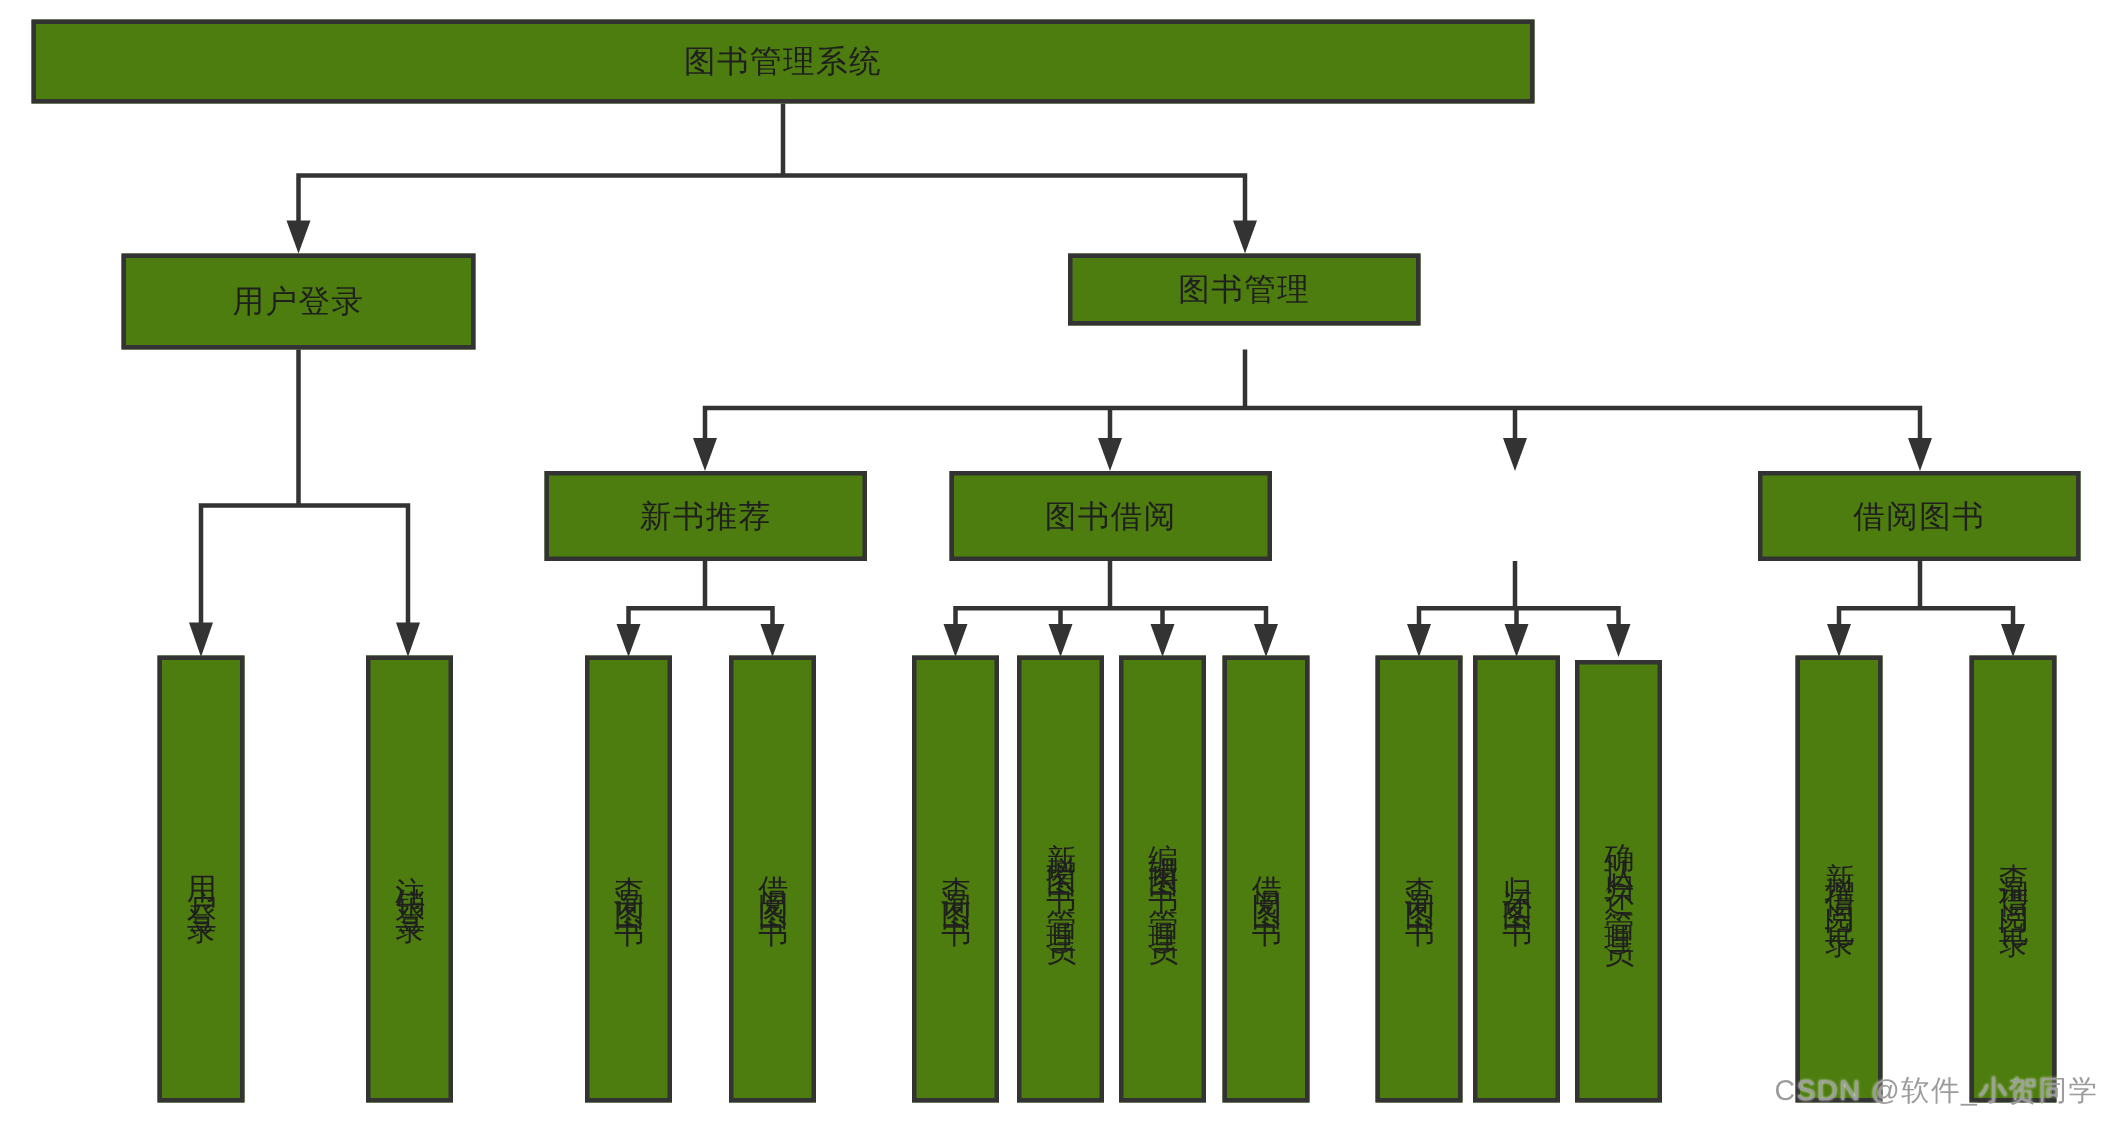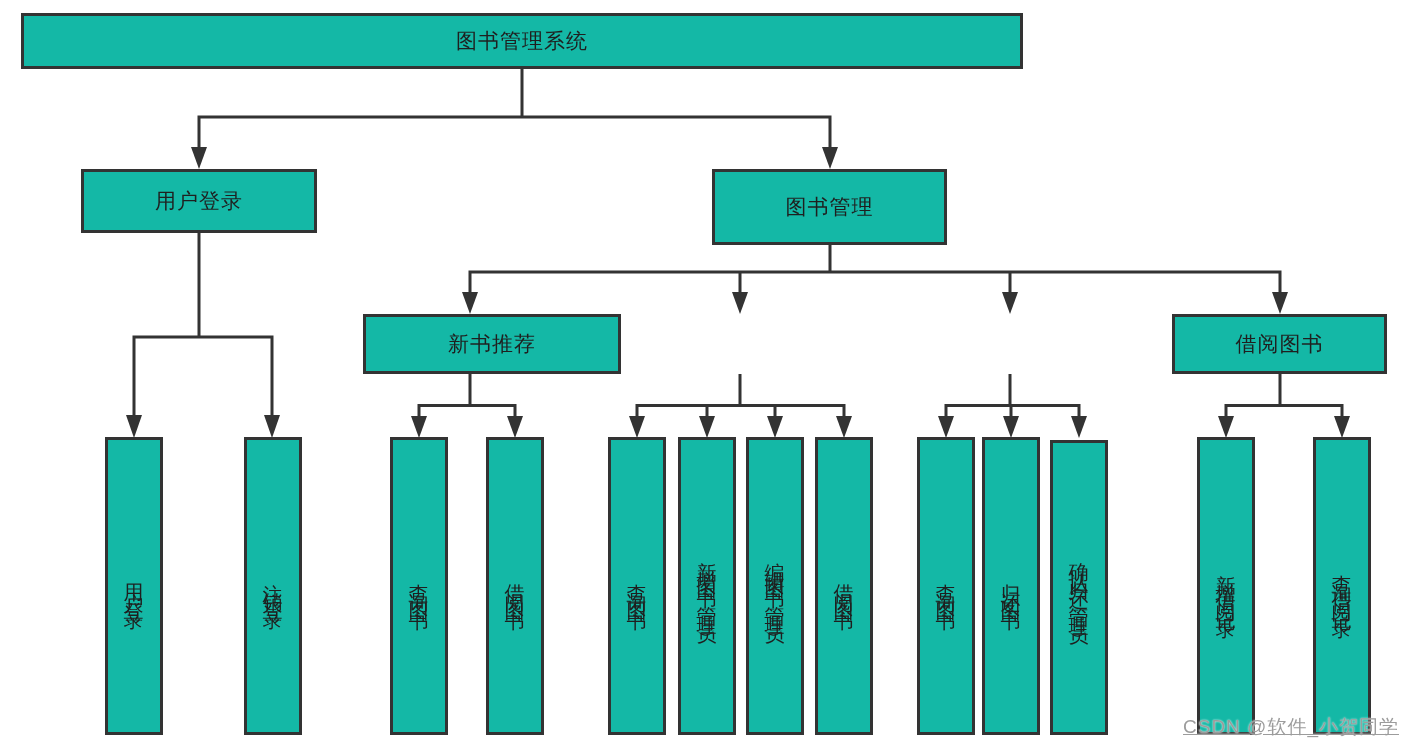--- a/index.html
+++ b/index.html
@@ -13,21 +13,21 @@
   }
   #wires {
     position: absolute;
     left: 0; top: 0;
     width: 1405px; height: 747px;
     pointer-events: none;
   }
   .node {
     position: absolute;
     box-sizing: border-box;
-    background: #14b8a6;
+    background: #4d7c0f;
     border: 3px solid #333333;
     display: flex;
     align-items: center;
     justify-content: center;
     color: #1f1f1f;
   }
   .h-node { font-size: 21px; letter-spacing: 1px; }
   .v-node span {
     writing-mode: vertical-rl;
     text-orientation: mixed;
@@ -39,21 +39,20 @@
   .watermark {
     position: absolute;
     left: 1183px;
     top: 714px;
     font-size: 19px;
     color: #9c9c9c;
     letter-spacing: 1px;
     white-space: nowrap;
     text-shadow: 0 0 2px #ffffff;
     z-index: 5;
-    text-decoration: underline;
   }
 </style>
 </head>
 <body>
 
 <div id="canvas">
 
   <svg id="wires" viewBox="0 0 1405 747" xmlns="http://www.w3.org/2000/svg">
     <g stroke="#333333" stroke-width="3" fill="none">
 
@@ -97,23 +96,24 @@
       <polygon points="1071,416 1087,416 1079,438"></polygon>
 
       <polygon points="1218,416 1234,416 1226,438"></polygon>
       <polygon points="1334,416 1350,416 1342,438"></polygon>
     </g>
   </svg>
 
   <div class="node h-node" style="left:21px; top:13px; width:1002px; height:56px;">图书管理系统</div>
 
   <div class="node h-node" style="left:81px; top:169px; width:236px; height:64px;">用户登录</div>
-  <div class="node h-node" style="left:712px; top:169px; width:235px; height:76px;">图书管理</div>
+  <div class="node h-node" style="left:712px; top:169px; width:235px; height:48px;">图书管理</div>
 
-  <div class="node h-node" style="left:363px; top:314px; width:258px; height:60px;font-family:Liberation Serif, serif;">新书推荐</div>
+  <div class="node h-node" style="left:363px; top:314px; width:215px; height:60px;font-family:Liberation Serif, serif;">新书推荐</div>
+  <div class="node h-node" style="left:633px; top:314px; width:215px; height:60px;">图书借阅</div>
   <div class="node h-node" style="left:1172px; top:314px; width:215px; height:60px;">借阅图书</div>
 
   <div class="node v-node" style="left:105px; top:437px; width:58px; height:298px;">
     <span>用户登录</span>
   </div>
   <div class="node v-node" style="left:244px; top:437px; width:58px; height:298px;">
     <span>注销登录</span>
   </div>
 
   <div class="node v-node" style="left:390px; top:437px; width:58px; height:298px;">

